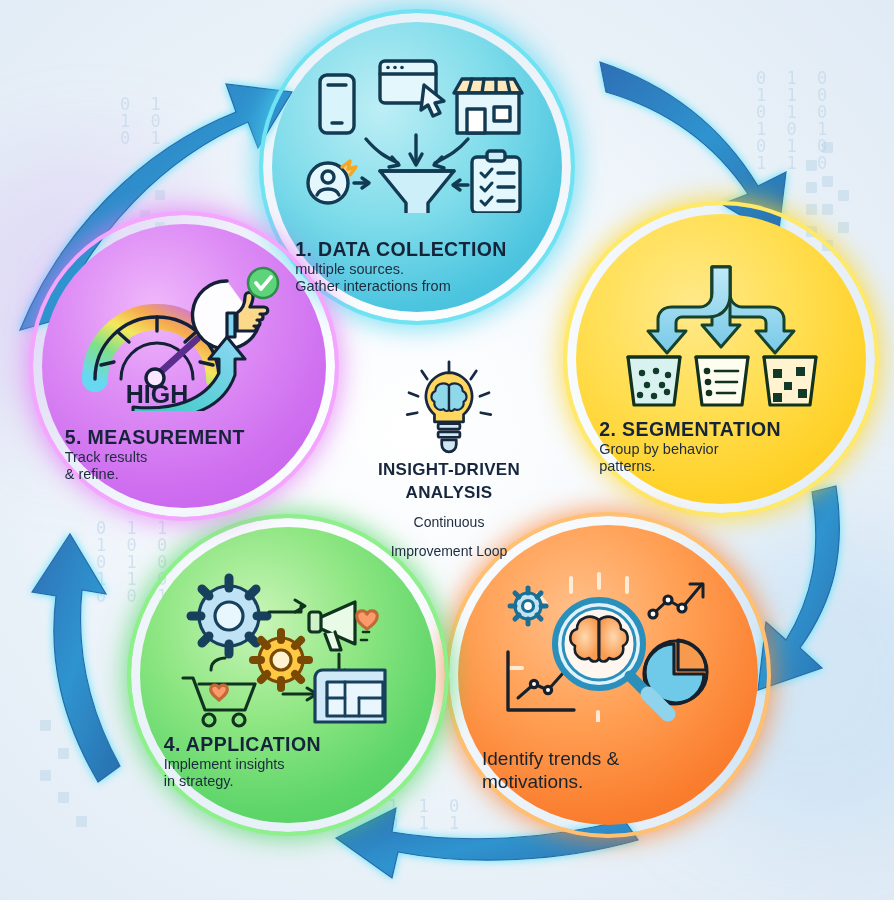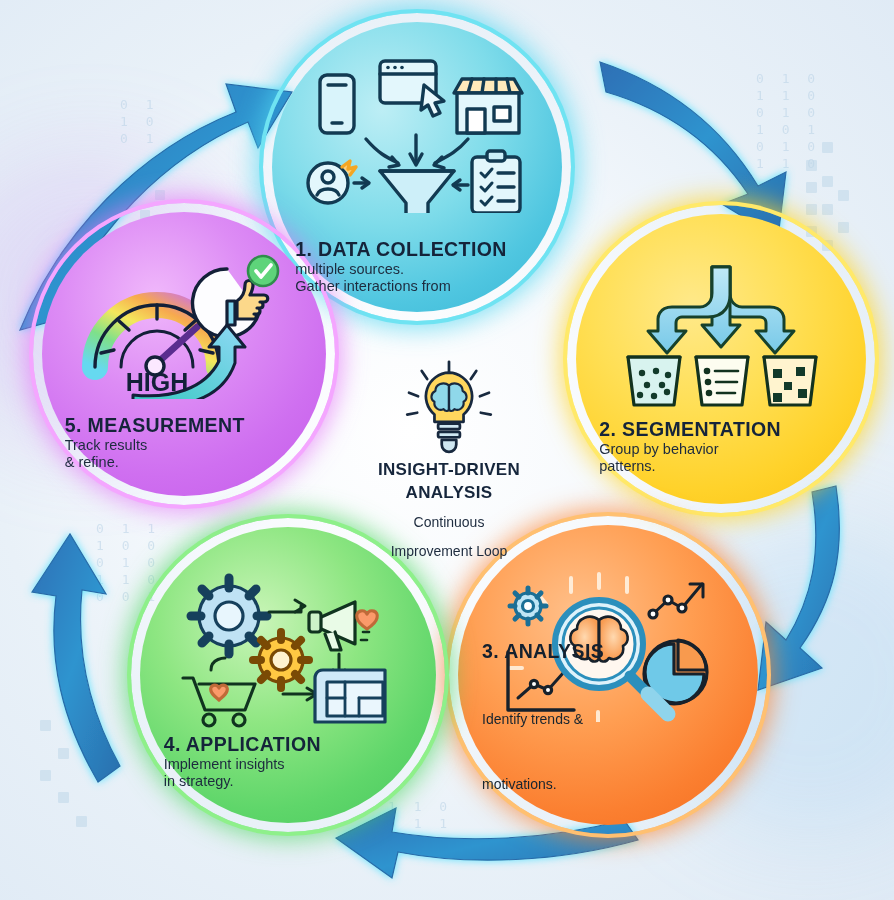--- a/index.html
+++ b/index.html
@@ -7,21 +7,21 @@
     width:894px;height:900px;overflow:hidden;
     font-family:"Liberation Sans", sans-serif;
     background:#f2f6fa;
   }
   #stage{position:relative;width:894px;height:900px;overflow:hidden;
     background:
       radial-gradient(circle at 46% 48%, #ffffff 0%, #f4f8fc 38%, #e9f1f8 62%, #dfeaf5 100%);
   }
   
   .binary{position:absolute;color:#b9d2e6;opacity:.55;
-    font-family:"DejaVu Sans Mono", monospace;font-size:13px;line-height:17px;
+    font-family:"DejaVu Sans Mono", monospace;font-size:17px;line-height:17px;
     letter-spacing:5px;white-space:pre;pointer-events:none;user-select:none;}
   .pixels{position:absolute;pointer-events:none;opacity:.5;}
   .pixels i{position:absolute;display:block;background:#bcd6e8;border-radius:1px;}
   .glowbg{position:absolute;border-radius:50%;filter:blur(44px);pointer-events:none;}
 
   
   .arrows{position:absolute;left:0;top:0;width:894px;height:900px;pointer-events:none;}
 
   
   .node{position:absolute;border-radius:50%;display:flex;flex-direction:column;
@@ -46,33 +46,33 @@
   #n2 .ring{box-shadow:0 0 0 4px #ffe969, 0 0 24px 7px rgba(255,212,40,.75);}
   #n2 .ttl{font-size:19.5px;color:#15243a;}
   #n2 .sub{font-size:14.5px;}
   #n2 .label{padding-bottom:28px;}
 
   
   #n3{left:458px;top:525px;width:300px;height:300px;}
   #n3 .inner{background:radial-gradient(circle at 40% 30%, #ffc08a 0%, #ff9e52 40%, #fb7f30 72%, #f26a1c 100%);}
   #n3 .ring{box-shadow:0 0 0 4px #ffc071, 0 0 24px 7px rgba(252,130,48,.7);}
   #n3 .ttl{font-size:19.5px;color:#14202e;}
-  #n3 .sub{font-size:14px;color:#17242f;margin-top:48px;}
+  #n3 .sub{font-size:19px;color:#17242f;}
   #n3 .label{padding-bottom:32px;}
 
   
   #n4{left:140px;top:527px;width:296px;height:296px;}
   #n4 .inner{background:radial-gradient(circle at 40% 32%, #caf5b8 0%, #8ee682 38%, #5fd66a 70%, #45c75c 100%);}
   #n4 .ring{box-shadow:0 0 0 4px #8ef08a, 0 0 24px 7px rgba(80,214,100,.7);}
   #n4 .ttl{font-size:19.5px;}
   #n4 .sub{font-size:14.5px;}
   #n4 .label{padding-bottom:32px;}
 
   
-  #n5{left:42px;top:212px;width:284px;height:284px;}
+  #n5{left:42px;top:224px;width:284px;height:284px;}
   #n5 .inner{background:radial-gradient(circle at 40% 30%, #f0b8fb 0%, #dd8cf5 36%, #cf6ff0 68%, #c45ae9 100%);}
   #n5 .ring{box-shadow:0 0 0 4px #f4a6ff, 0 0 24px 7px rgba(226,120,246,.7);}
   #n5 .ttl{font-size:19.5px;}
   #n5 .sub{font-size:14.5px;}
   #n5 .label{padding-bottom:24px;}
 
   .iconwrap{position:absolute;left:0;right:0;display:flex;align-items:center;justify-content:center;z-index:4;}
 
   
   #center{position:absolute;left:349px;top:360px;width:200px;height:200px;
@@ -379,21 +379,20 @@
             <path d="M103,48 c-9,-7 -22,-2 -22,9 c-8,2 -9,13 -2,17 c-2,9 7,16 14,12 c3,5 10,5 10,-2 Z" fill="url(#brg)"></path>
             <path d="M103,48 c9,-7 22,-2 22,9 c8,2 9,13 2,17 c2,9 -7,16 -14,12 c-3,5 -10,5 -10,-2 Z" fill="url(#brg)"></path>
             <line x1="103" y1="48" x2="103" y2="84"></line>
           </g>
           <path d="M134,104 L160,130" stroke="#2b8fbc" stroke-width="11"></path>
           <path d="M152,122 L172,142" stroke="#8fd4ec" stroke-width="15" stroke-linecap="round"></path>
         </g>
       </svg>
     </div>
     <div class="label">
-      <div class="ttl">3. ANALYSIS</div>
       <div class="sub">Identify trends &amp;</div>
       <div class="sub">motivations.</div>
     </div>
   </div>
 
   <div class="node" id="n4">
     <div class="ring"></div>
     <div class="inner"></div>
     <div class="iconwrap" style="top:40px;height:165px;">
       <svg width="230" height="160" viewBox="0 0 230 160" fill="none" stroke="#10331f" stroke-width="3.2" stroke-linecap="round" stroke-linejoin="round">

